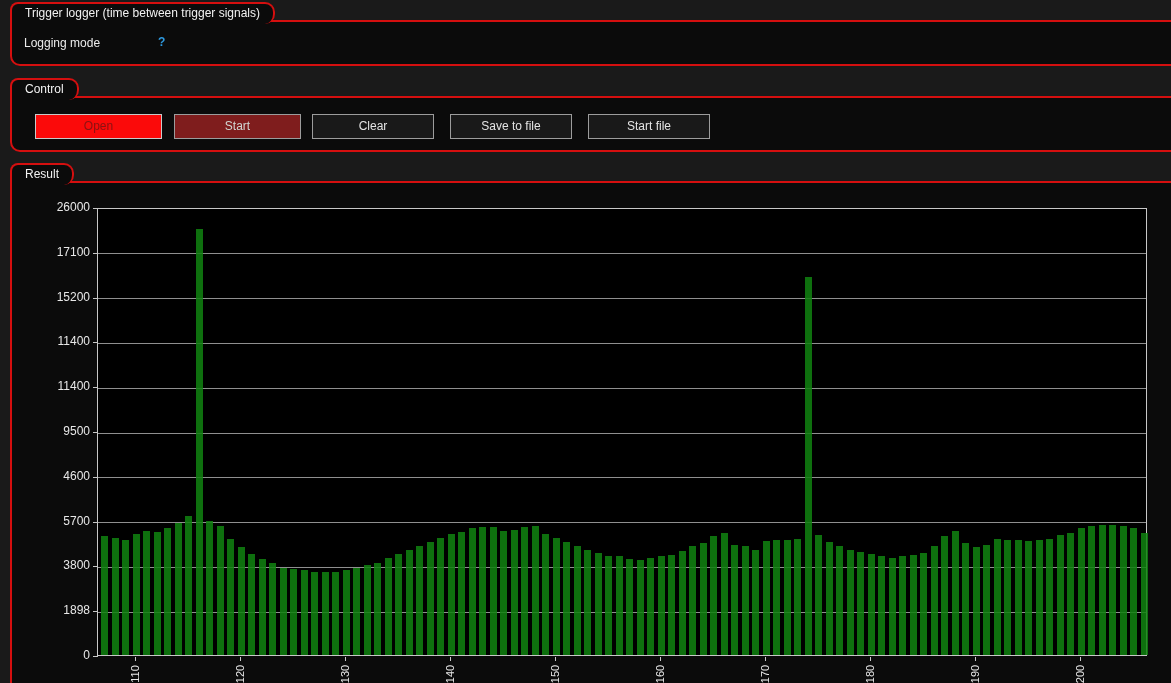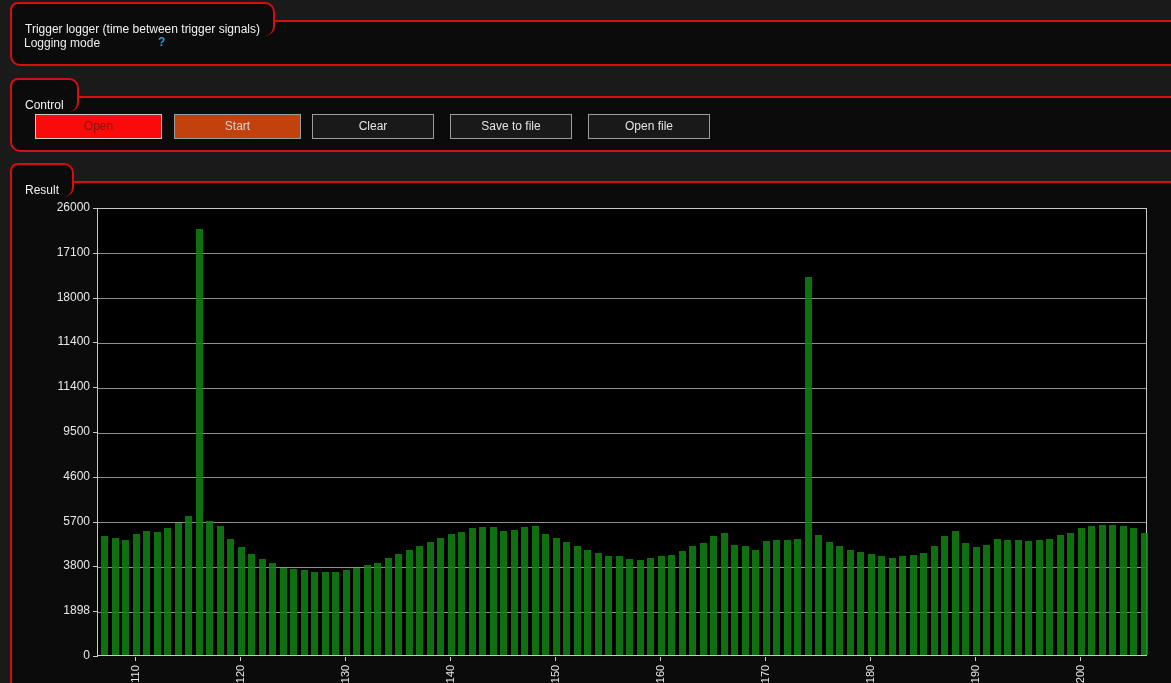--- a/index.html
+++ b/index.html
@@ -7,34 +7,34 @@
     --pagebg:#1a1a1a;
     --boxbg:#0b0b0b;
   }
   *{margin:0;padding:0;box-sizing:border-box;}
   html,body{width:1171px;height:683px;overflow:hidden;background:var(--pagebg);
     font-family:"Liberation Sans",sans-serif;color:#eee;}
   .group{position:absolute;left:10px;width:1180px;background:var(--boxbg);
     border:2px solid var(--red);border-radius:0 10px 10px 10px;}
   .grouptab{position:absolute;left:-2px;top:-20px;height:22px;background:var(--boxbg);
     border:2px solid var(--red);border-bottom:none;border-radius:8px 10px 10px 0;
-    padding:16px 13px;font-size:12px;line-height:19px;color:#f2f2f2;white-space:nowrap;z-index:3;}
+    padding:0 13px;font-size:12px;line-height:19px;color:#f2f2f2;white-space:nowrap;z-index:3;}
   
   #g-trigger{top:20px;height:46px;}
   #g-trigger .lbl{position:absolute;left:12px;top:14px;font-size:12px;color:#ececec;}
   #g-trigger .help{position:absolute;left:146px;top:13px;font-size:12px;font-weight:bold;color:#2e9ae0;cursor:pointer;}
   .dropdown{position:absolute;left:165px;top:9px;width:185px;height:23px;background:#fff;
     border:1px solid #777;color:#111;font-size:12px;line-height:21px;padding-left:6px;cursor:pointer;}
   .dropdown svg{position:absolute;right:6px;top:6px;}
   
   #g-control{top:96px;height:56px;}
   .btn{position:absolute;top:16px;height:25px;font-size:12px;text-align:center;line-height:23px;
     border:1px solid #9c9c9c;background:#191919;color:#e3e3e3;cursor:pointer;}
   #btn-stop {left:23px;width:127px;background:#fb0a0a;color:#8a1212;border-color:#c9c9c9;}
-  #btn-start{left:162px;width:127px;background:#c2410c;color:#d2d6d2;border-color:#9c9c9c;}
+  #btn-start{left:162px;width:127px;background:#7f1d1d;color:#d2d6d2;border-color:#9c9c9c;}
   #btn-clear{left:300px;width:122px;}
   #btn-save {left:438px;width:122px;}
   #btn-open {left:576px;width:122px;}
   
   #g-result{top:181px;height:540px;border-radius:0 10px 0 0;}
   #chart{position:absolute;left:0;top:25px;width:1170px;height:500px;}
   #plot{position:absolute;left:85px;top:0;width:1050px;height:448px;background:#000;
     border:1px solid #c8c8c8;}
   .gline{position:absolute;left:0;width:100%;height:1px;background:#8f8f8f;}
   .bar{position:absolute;bottom:0;width:7px;background:rgba(16,130,16,0.86);}
@@ -52,21 +52,21 @@
   <span class="lbl">Logging mode</span>
   <span class="help">?</span>
 </div>
 
 <div class="group" id="g-control">
   <div class="grouptab">Control</div>
   <div class="btn" id="btn-stop">Open</div>
   <div class="btn" id="btn-start">Start</div>
   <div class="btn" id="btn-clear">Clear</div>
   <div class="btn" id="btn-save">Save to file</div>
-  <div class="btn" id="btn-open">Open file</div>
+  <div class="btn" id="btn-open">Start file</div>
 </div>
 
 <div class="group" id="g-result">
   <div class="grouptab">Result</div>
   <div id="chart">
     <div id="plot">
         <div class="gline" style="top: 402.7px; background: rgb(143, 143, 143);"></div>
         <div class="gline" style="top: 357.9px; background: rgb(143, 143, 143);"></div>
         <div class="gline" style="top: 313.1px; background: rgb(143, 143, 143);"></div>
         <div class="gline" style="top: 268.3px; background: rgb(143, 143, 143);"></div>
@@ -185,21 +185,21 @@
       <div class="ylab" style="top: 305.6px;">5700</div>
       <div class="ytick" style="top: 313.6px;"></div>
       <div class="ylab" style="top: 260.8px;">4600</div>
       <div class="ytick" style="top: 268.8px;"></div>
       <div class="ylab" style="top: 216px;">9500</div>
       <div class="ytick" style="top: 224px;"></div>
       <div class="ylab" style="top: 171.2px; padding-left: 22px;">11400</div>
       <div class="ytick" style="top: 179.2px;"></div>
       <div class="ylab" style="top: 126.4px;">11400</div>
       <div class="ytick" style="top: 134.4px;"></div>
-      <div class="ylab" style="top: 81.6px;">18000</div>
+      <div class="ylab" style="top: 81.6px;">15200</div>
       <div class="ytick" style="top: 89.6px;"></div>
       <div class="ylab" style="top: 36.8px;">17100</div>
       <div class="ytick" style="top: 44.8px;"></div>
       <div class="ylab" style="top: -8px;">26000</div>
       <div class="ytick" style="top: 0px;"></div>
       <div class="xtick" style="left: 123px;"></div>
       <div class="xlab" style="left: 83px;">110</div>
       <div class="xtick" style="left: 228px;"></div>
       <div class="xlab" style="left: 188px;">120</div>
       <div class="xtick" style="left: 333px;"></div>

